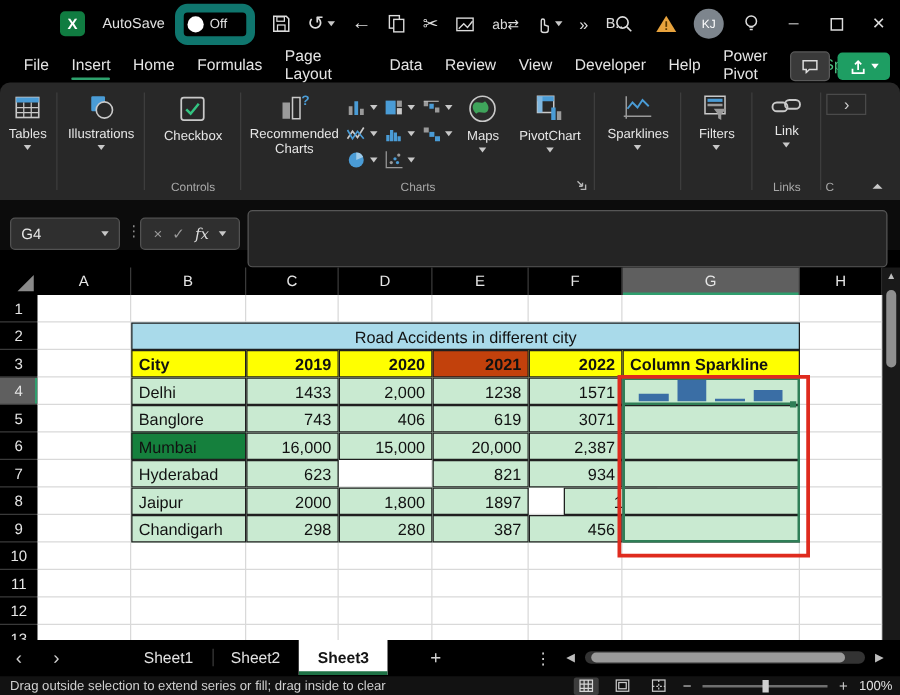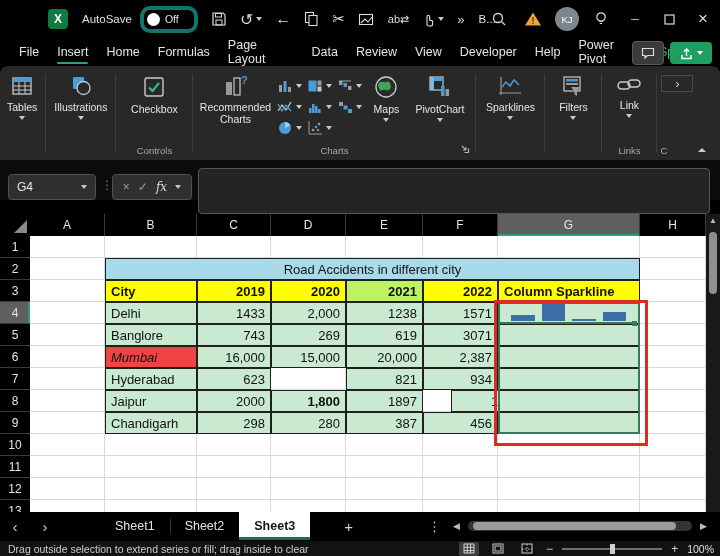--- a/index.html
+++ b/index.html
@@ -3,21 +3,21 @@
 <meta charset="utf-8">
 <style>
   html,body{margin:0;padding:0;background:#000;}
   #app{position:relative;width:720px;height:556px;background:#000;overflow:hidden;
        font-family:"Liberation Sans",sans-serif;color:#e8e8e8;-webkit-font-smoothing:antialiased;}
   
   #titlebar{position:absolute;left:0;top:0;width:720px;height:38px;display:flex;align-items:center;background:#000;}
   #excel-logo{width:20px;height:20px;margin-left:48px;background:#107C41;border-radius:4px;
               color:#fff;font-weight:bold;font-size:12px;display:flex;align-items:center;justify-content:center;}
   #autosave-label{font-size:11.5px;margin-left:14px;color:#e0e0e0;}
-  #autosave-toggle{margin-left:8px;width:44px;height:19px;border:4px solid #0f766e;border-radius:10px;
+  #autosave-toggle{margin-left:8px;width:44px;height:19px;border:7px solid #0f766e;border-radius:10px;
                    display:flex;align-items:center;padding:0 3px;gap:5px;}
   #autosave-knob{width:13px;height:13px;border-radius:50%;background:#fff;}
   #autosave-state{font-size:10.5px;color:#e0e0e0;}
   .qat{margin-left:13px;font-size:15px;color:#dcdcdc;}
   .qat svg{display:block;}
   .chev{width:0;height:0;border-left:3.5px solid transparent;border-right:3.5px solid transparent;
         border-top:4px solid #c8c8c8;display:inline-block;}
   .chev-up{width:0;height:0;border-left:4px solid transparent;border-right:4px solid transparent;
         border-bottom:4.5px solid #c8c8c8;display:inline-block;}
   #doc-title{font-size:11.5px;margin-left:14px;color:#e0e0e0;}
@@ -501,49 +501,49 @@
       <div class="hline" style="top: 153px;"></div>
       <div class="hline" style="top: 175px;"></div>
       <div class="hline" style="top: 197px;"></div>
       <div class="hline" style="top: 219px;"></div>
       <div class="hline" style="top: 241px;"></div>
       <div class="hline" style="top: 263px;"></div>
       <div class="tcell center" style="left: 75px; top: 22px; width: 535px; height: 22px; background: rgb(169, 218, 234);">Road Accidents in different city</div>
       <div class="tcell bold" style="left: 75px; top: 44px; width: 92px; height: 22px; background: rgb(255, 255, 0);">City</div>
       <div class="tcell bold num" style="left: 167px; top: 44px; width: 74px; height: 22px; background: rgb(255, 255, 0);">2019</div>
       <div class="tcell bold num" style="left: 241px; top: 44px; width: 75px; height: 22px; background: rgb(255, 255, 0);">2020</div>
-      <div class="tcell bold num" style="left: 316px; top: 44px; width: 77px; height: 22px; background: #bef264;">2021</div>
+      <div class="tcell bold num" style="left: 316px; top: 44px; width: 77px; height: 22px; background: #c2410c;">2021</div>
       <div class="tcell bold num" style="left: 393px; top: 44px; width: 75px; height: 22px; background: rgb(255, 255, 0);">2022</div>
       <div class="tcell bold" style="left: 468px; top: 44px; width: 142px; height: 22px; background: rgb(255, 255, 0);">Column Sparkline</div>
       <div class="tcell " style="left: 75px; top: 66px; width: 92px; height: 22px; background: rgb(201, 234, 209);">Delhi</div>
       <div class="tcell num" style="left: 167px; top: 66px; width: 74px; height: 22px; background: rgb(201, 234, 209);">1433</div>
       <div class="tcell num" style="left: 241px; top: 66px; width: 75px; height: 22px; background: rgb(201, 234, 209);">2,000</div>
       <div class="tcell num" style="left: 316px; top: 66px; width: 77px; height: 22px; background: rgb(201, 234, 209);">1238</div>
       <div class="tcell num" style="left: 393px; top: 66px; width: 75px; height: 22px; background: rgb(201, 234, 209);">1571</div>
       <div class="tcell " style="left: 468px; top: 66px; width: 142px; height: 22px; background: rgb(201, 234, 209);"></div>
       <div class="tcell " style="left: 75px; top: 88px; width: 92px; height: 22px; background: rgb(201, 234, 209);">Banglore</div>
       <div class="tcell num" style="left: 167px; top: 88px; width: 74px; height: 22px; background: rgb(201, 234, 209);">743</div>
-      <div class="tcell num" style="left: 241px; top: 88px; width: 75px; height: 22px; background: rgb(201, 234, 209);">269</div>
+      <div class="tcell num" style="left: 241px; top: 88px; width: 75px; height: 22px; background: rgb(201, 234, 209);">406</div>
       <div class="tcell num" style="left: 316px; top: 88px; width: 77px; height: 22px; background: rgb(201, 234, 209);">619</div>
       <div class="tcell num" style="left: 393px; top: 88px; width: 75px; height: 22px; background: rgb(201, 234, 209);">3071</div>
       <div class="tcell " style="left: 468px; top: 88px; width: 142px; height: 22px; background: rgb(201, 234, 209);"></div>
-      <div class="tcell " style="left: 75px; top: 110px; width: 92px; height: 22px; background: #ef4444; font-style: italic;">Mumbai</div>
+      <div class="tcell " style="left: 75px; top: 110px; width: 92px; height: 22px; background: #15803d;">Mumbai</div>
       <div class="tcell num" style="left: 167px; top: 110px; width: 74px; height: 22px; background: rgb(201, 234, 209);">16,000</div>
       <div class="tcell num" style="left: 241px; top: 110px; width: 75px; height: 22px; background: rgb(201, 234, 209);">15,000</div>
       <div class="tcell num" style="left: 316px; top: 110px; width: 77px; height: 22px; background: rgb(201, 234, 209);">20,000</div>
       <div class="tcell num" style="left: 393px; top: 110px; width: 75px; height: 22px; background: rgb(201, 234, 209);">2,387</div>
       <div class="tcell " style="left: 468px; top: 110px; width: 142px; height: 22px; background: rgb(201, 234, 209);"></div>
       <div class="tcell " style="left: 75px; top: 132px; width: 92px; height: 22px; background: rgb(201, 234, 209);">Hyderabad</div>
       <div class="tcell num" style="left: 167px; top: 132px; width: 74px; height: 22px; background: rgb(201, 234, 209);">623</div>
       <div class="tcell num" style="left: 316px; top: 132px; width: 77px; height: 22px; background: rgb(201, 234, 209);">821</div>
       <div class="tcell num" style="left: 393px; top: 132px; width: 75px; height: 22px; background: rgb(201, 234, 209);">934</div>
       <div class="tcell " style="left: 468px; top: 132px; width: 142px; height: 22px; background: rgb(201, 234, 209);"></div>
       <div class="tcell " style="left: 75px; top: 154px; width: 92px; height: 22px; background: rgb(201, 234, 209);">Jaipur</div>
       <div class="tcell num" style="left: 167px; top: 154px; width: 74px; height: 22px; background: rgb(201, 234, 209);">2000</div>
-      <div class="tcell num" style="left: 241px; top: 154px; width: 75px; height: 22px; background: rgb(201, 234, 209); font-weight: bold;">1,800</div>
+      <div class="tcell num" style="left: 241px; top: 154px; width: 75px; height: 22px; background: rgb(201, 234, 209);">1,800</div>
       <div class="tcell num" style="left: 316px; top: 154px; width: 77px; height: 22px; background: rgb(201, 234, 209);">1897</div>
       <div class="tcell num" style="left: 393px; top: 154px; width: 75px; height: 22px; background: rgb(201, 234, 209); margin-left: 28px;">1700</div>
       <div class="tcell " style="left: 468px; top: 154px; width: 142px; height: 22px; background: rgb(201, 234, 209);"></div>
       <div class="tcell " style="left: 75px; top: 176px; width: 92px; height: 22px; background: rgb(201, 234, 209);">Chandigarh</div>
       <div class="tcell num" style="left: 167px; top: 176px; width: 74px; height: 22px; background: rgb(201, 234, 209);">298</div>
       <div class="tcell num" style="left: 241px; top: 176px; width: 75px; height: 22px; background: rgb(201, 234, 209);">280</div>
       <div class="tcell num" style="left: 316px; top: 176px; width: 77px; height: 22px; background: rgb(201, 234, 209);">387</div>
       <div class="tcell num" style="left: 393px; top: 176px; width: 75px; height: 22px; background: rgb(201, 234, 209);">456</div>
       <div class="tcell " style="left: 468px; top: 176px; width: 142px; height: 22px; background: rgb(201, 234, 209);"></div>
       <div class="spark-bar" style="left: 481px; width: 23.5px; top: 79.1614px; height: 5.83858px; background: rgb(58, 110, 165);"></div>

